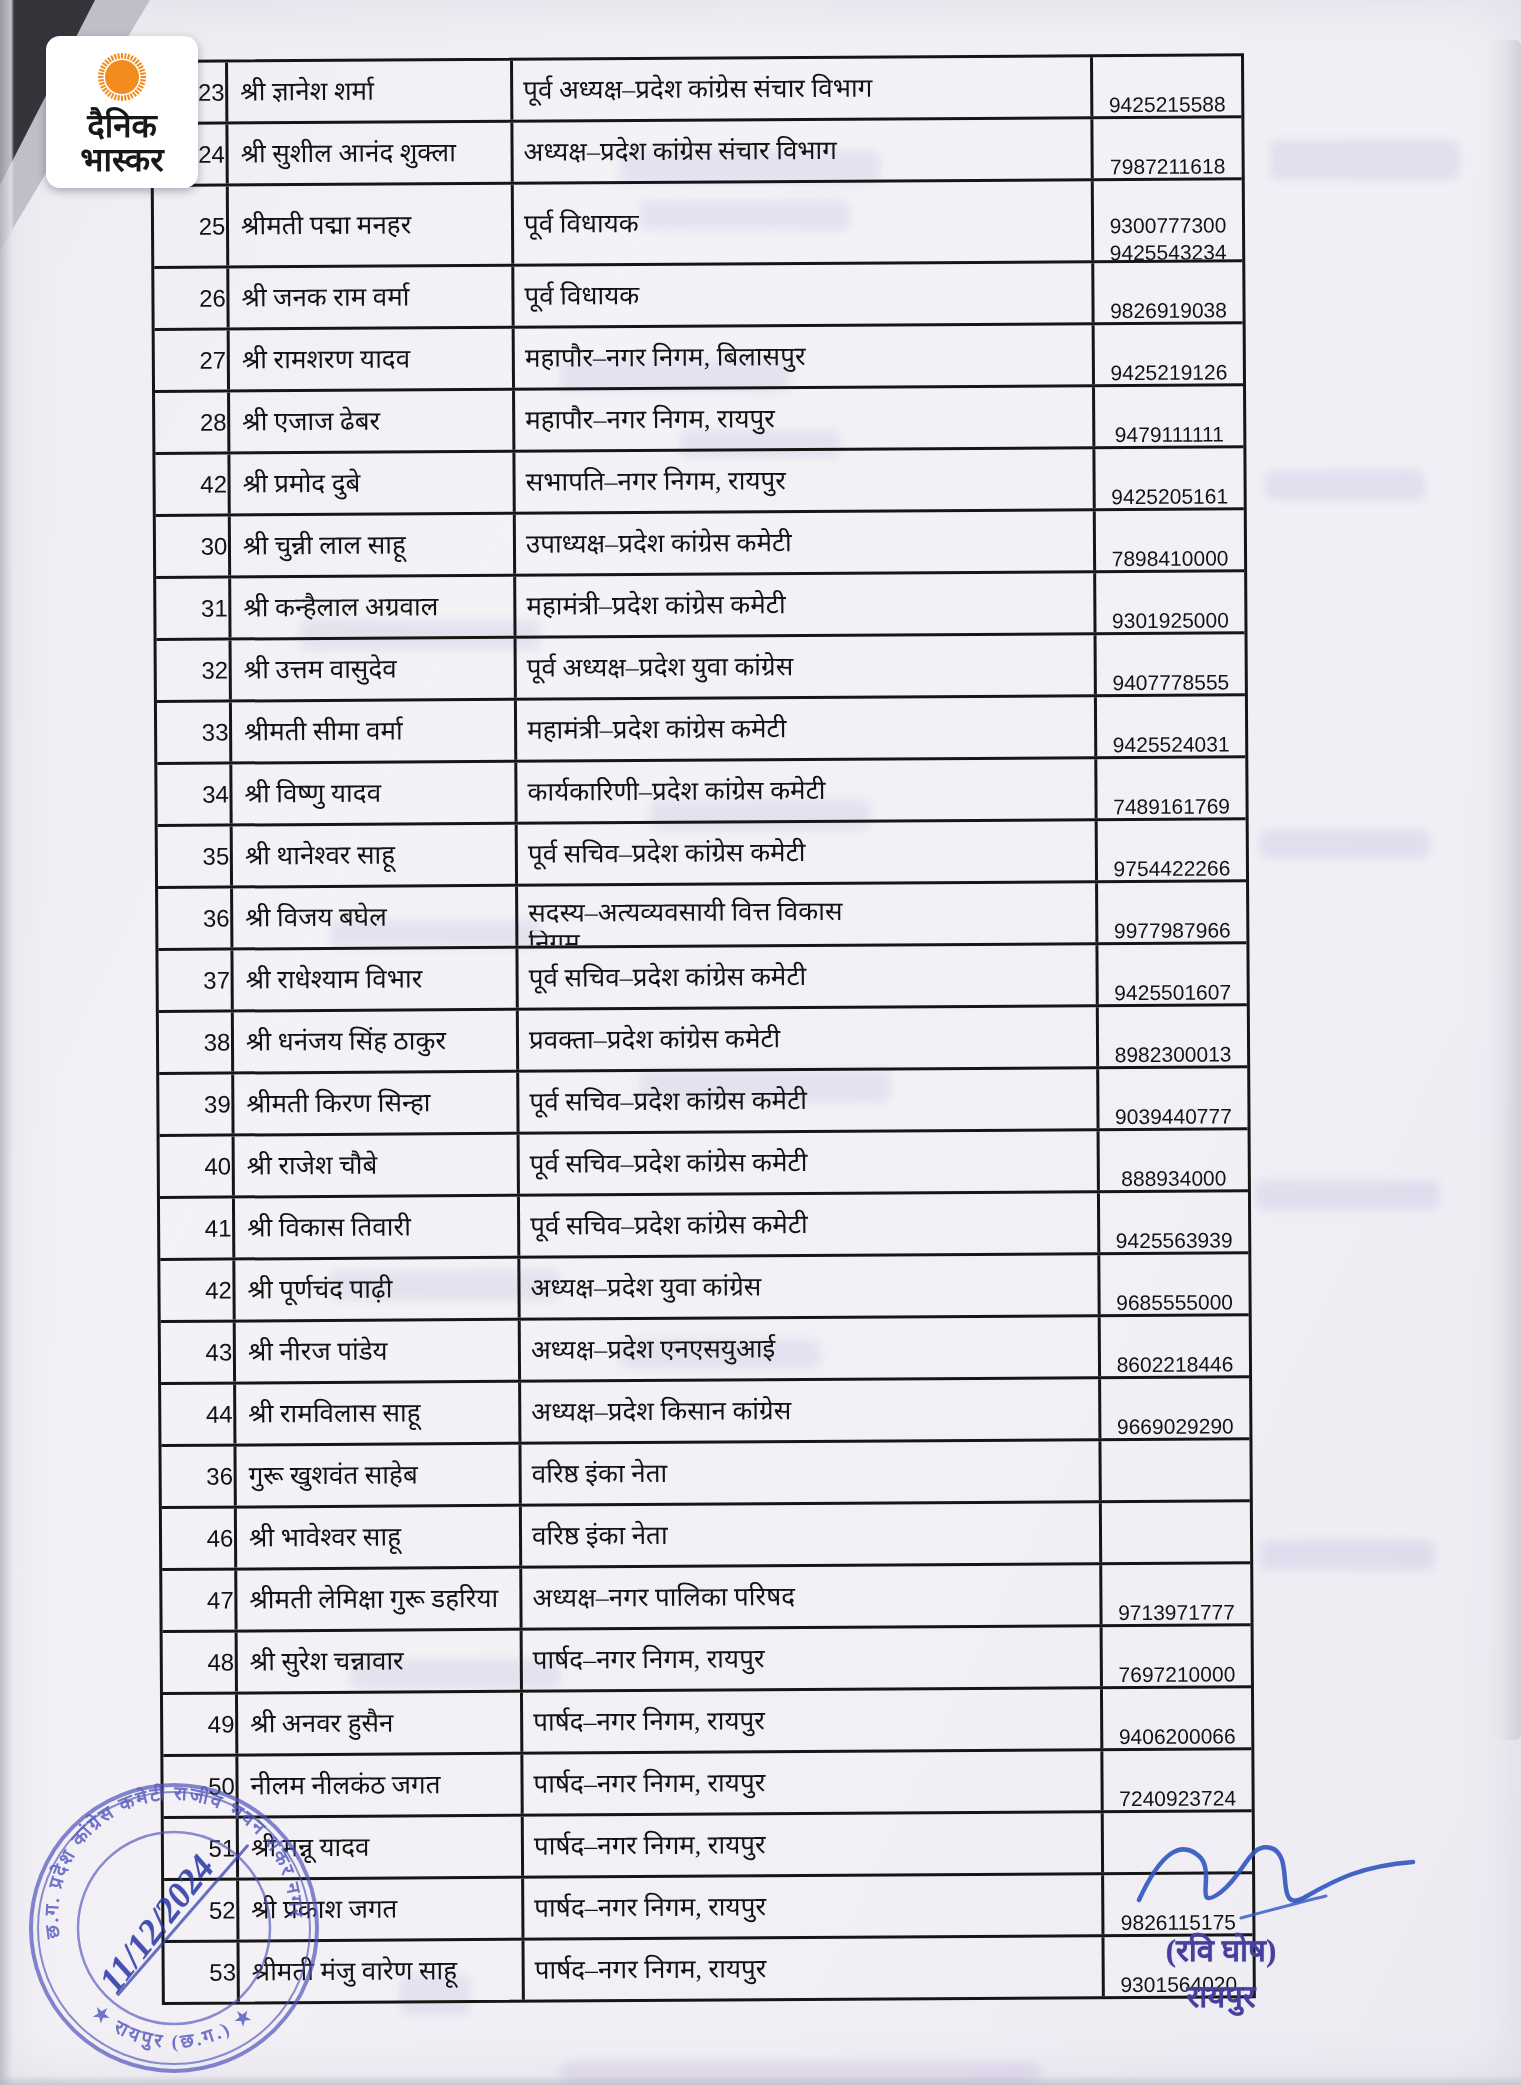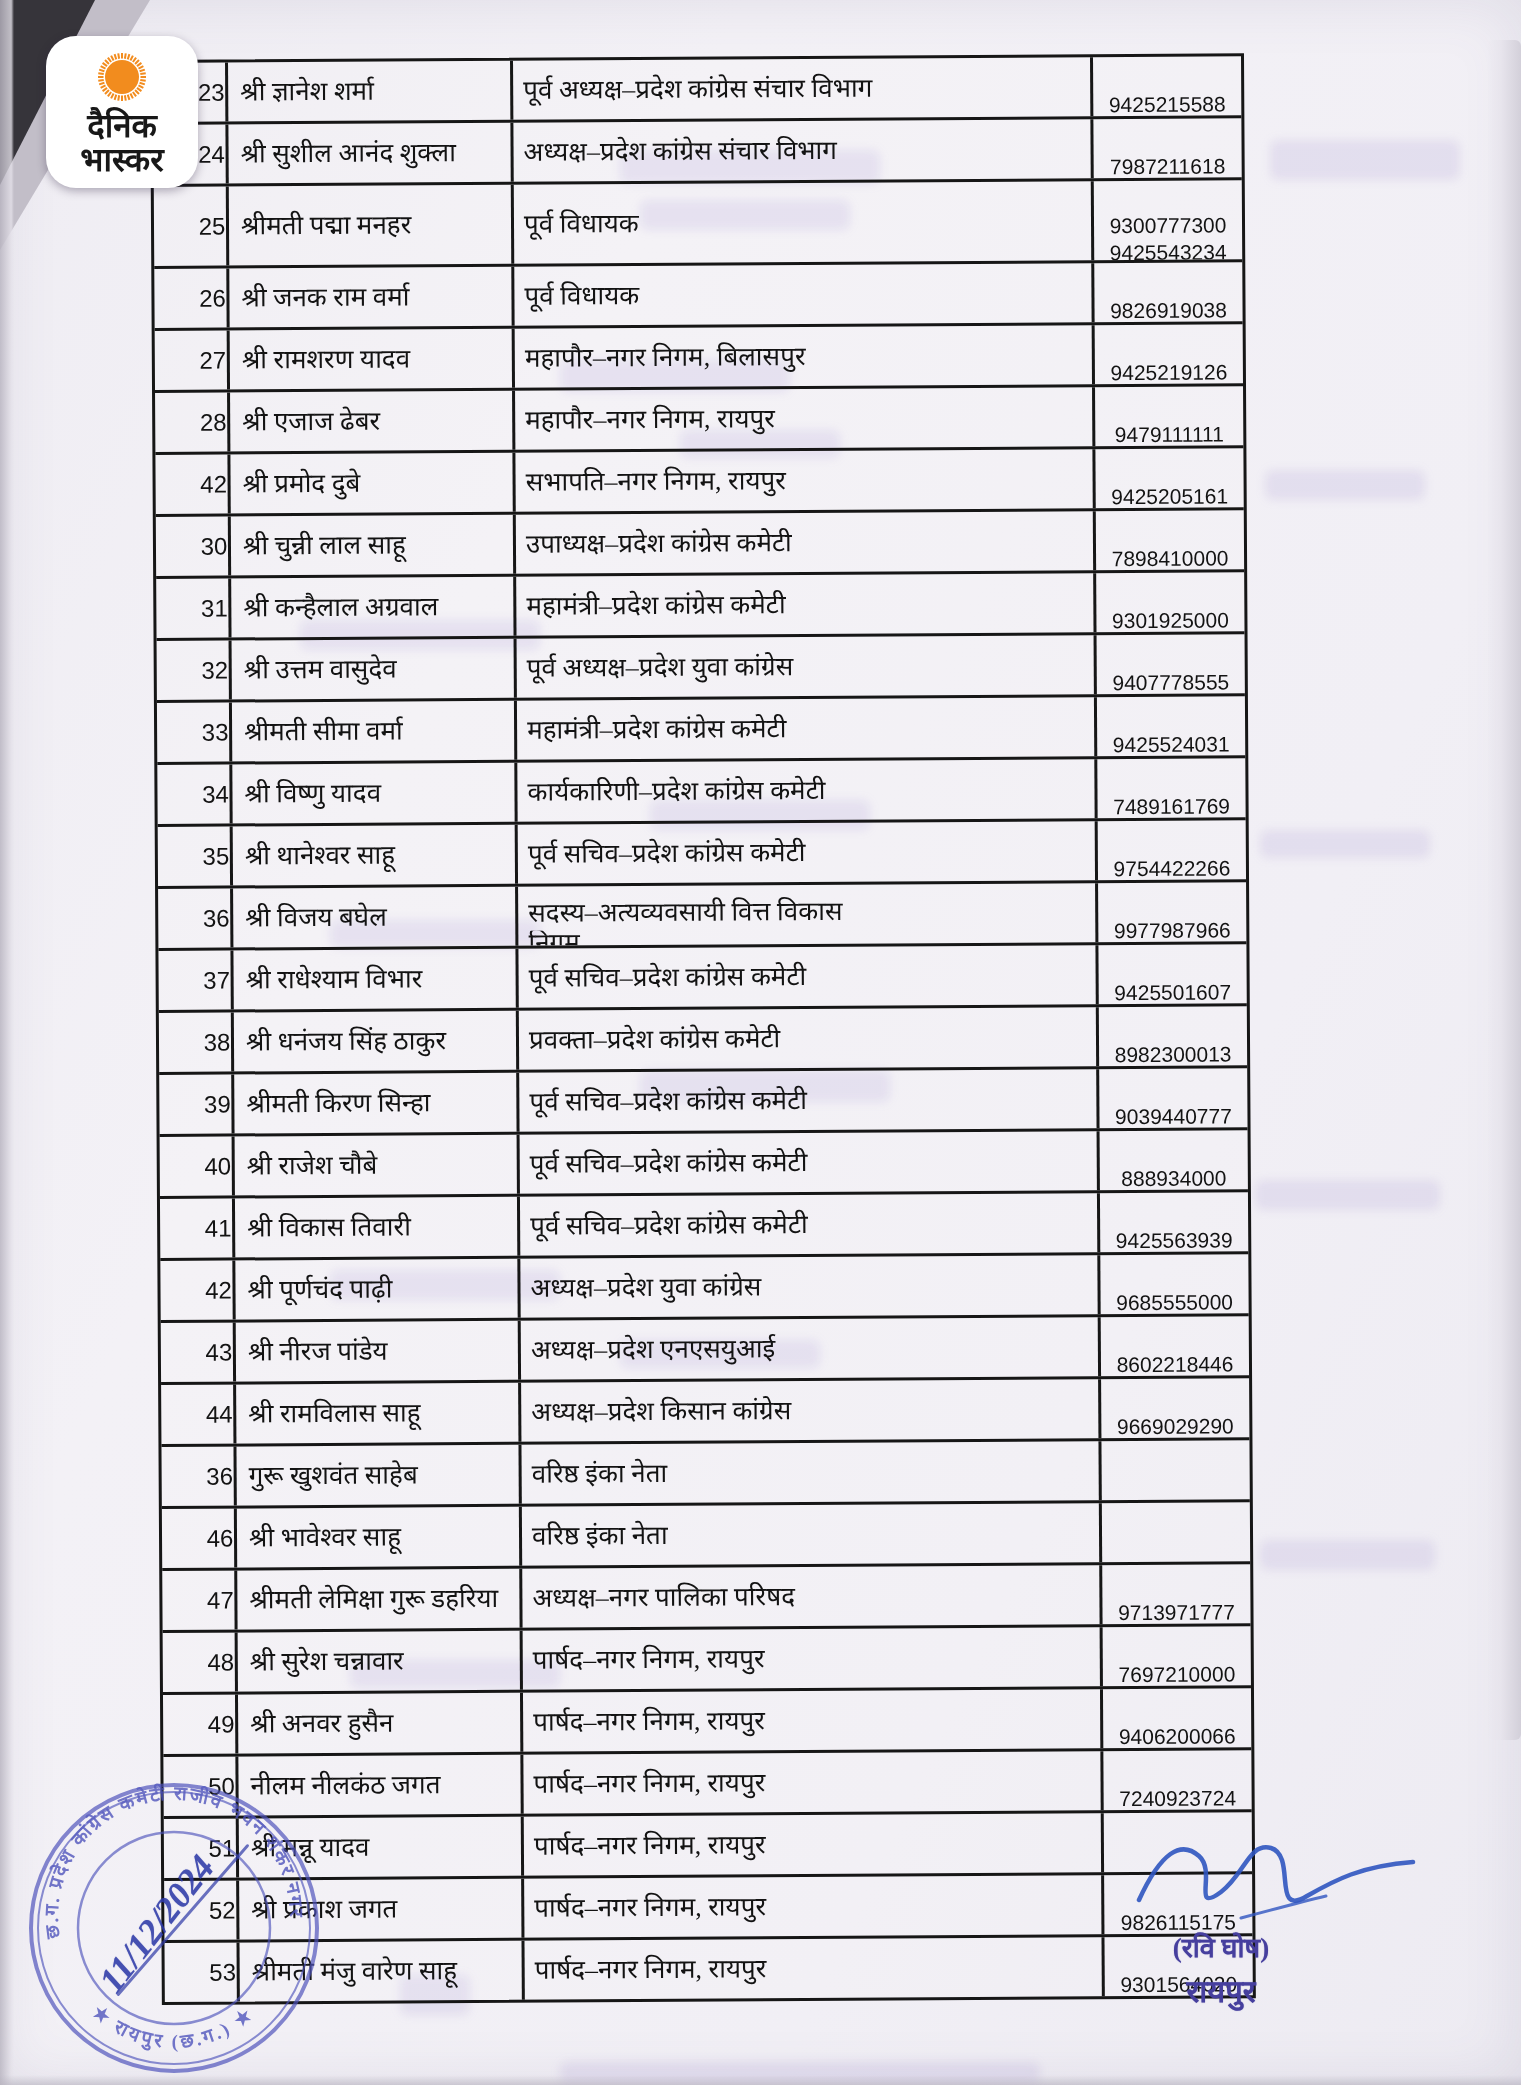--- a/index.html
+++ b/index.html
@@ -35,21 +35,21 @@
     opacity:.85;border-radius:6px;
   }
   .edge-bottom{
     position:absolute;left:0;bottom:0;width:100%;height:10px;
     background:linear-gradient(0deg,#b7b3bf,transparent);opacity:.6;
   }
 
   
   .logo-card{
     position:absolute;left:46px;top:36px;width:152px;height:152px;
-    background:#ffffff;border-radius:30px;
+    background:#ffffff;border-radius:14px;
     box-shadow:0 3px 10px rgba(40,30,60,.35);
     display:flex;flex-direction:column;align-items:center;justify-content:center;
     z-index:6;
   }
   .logo-sun{margin-bottom:2px;}
   .logo-word{
     font-family:"Liberation Serif", serif;font-weight:bold;color:#181818;
     font-size:33px;line-height:1.02;letter-spacing:0;
   }
 
@@ -105,21 +105,21 @@
   .sign-block{
     position:absolute;right:60px;top:1850px;width:480px;z-index:5;
     text-align:center;color:#463f9e;
   }
   .sign-svg{position:absolute;right:40px;top:-28px;}
   .sign-line{
     font-family:"Liberation Serif", serif;
     text-shadow:0 0 1px rgba(70,63,158,.55);
     filter:blur(.2px);
   }
-  .sign-name{font-size:27px;font-weight:bold;margin-top:78px;}
+  .sign-name{font-size:31px;font-weight:bold;margin-top:78px;}
   .sign-title{font-size:27px;margin-top:6px;}
   .sign-org{font-size:27px;margin-top:4px;}
   .sign-city{font-size:31px;font-weight:bold;margin-top:4px;}
 
   
   .ghost{
     position:absolute;background:rgba(130,112,190,.13);
     filter:blur(5px);border-radius:8px;z-index:1;
   }
 </style>

